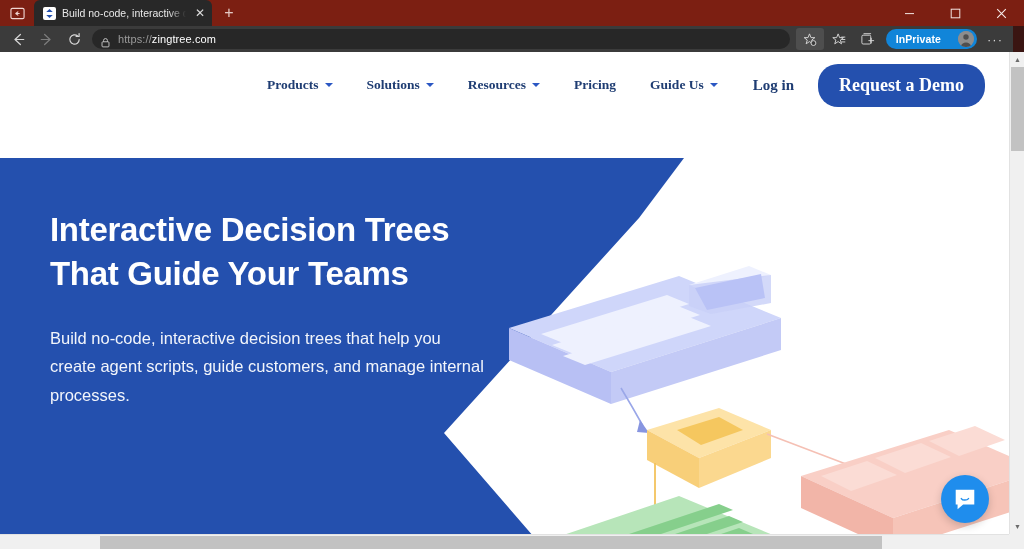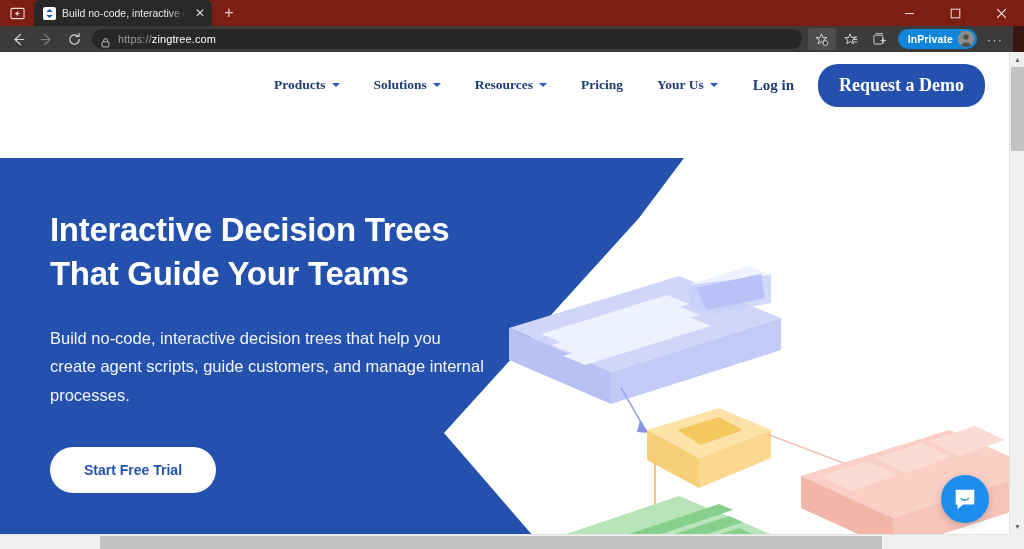--- a/index.html
+++ b/index.html
@@ -58,21 +58,21 @@
     flex:1; height:20px; background:#272727; border-radius:10px; margin:0 6px 0 4px;
     display:flex; align-items:center; padding:0 8px; gap:7px; min-width:0;
   }
   .lock { width:11px; height:11px; flex:0 0 11px; color:#c9c9c9; }
   .url { font-size:11px; color:#ffffff; white-space:nowrap; letter-spacing:.1px; }
   .url .scheme { color:#9a9a9a; }
   .nav-right { display:flex; align-items:center; gap:1px; }
   .navicon.active-bg { background:#4e4e4e; }
   .inprivate {
     height:20px; background:#1185d9; border-radius:11px; display:flex;
-    align-items:center; gap:5px; padding:0 3px 0 10px; margin:0 3px;
+    align-items:center; gap:17px; padding:0 3px 0 10px; margin:0 3px;
   }
   .inprivate span { font-size:10.5px; color:#fff; font-weight:700; letter-spacing:.1px;}
   .ip-avatar {
     width:16px; height:16px; border-radius:50%; background:#8d8d8d;
     display:flex; align-items:flex-end; justify-content:center; overflow:hidden;
   }
   .dots { width:28px; height:22px; display:flex; align-items:center; justify-content:center;
           color:#d8d8d8; font-size:13px; letter-spacing:1px; }
 
   
@@ -274,21 +274,21 @@
             <span class="caret"></span>
           </a>
           <a class="navlink">
             <span>Resources</span>
             <span class="caret"></span>
           </a>
           <a class="navlink">
             <span>Pricing</span>
           </a>
           <a class="navlink">
-            <span>Your Us</span>
+            <span>Guide Us</span>
             <span class="caret"></span>
           </a>
           <a class="login">Log in</a>
           <a class="demo-btn">Request a Demo</a>
         </nav>
       </div>
 
       <section class="hero">
 
         <div class="hero-art">
@@ -388,21 +388,20 @@
             </g>
           </svg>
         </div>
 
         <div class="hero-copy">
           <h1 class="hero-h1">
             <span>Interactive Decision Trees</span>
             <span class="l2">That Guide Your Teams</span>
           </h1>
           <p class="hero-p">Build no-code, interactive decision trees that help you create agent scripts, guide customers, and manage internal processes.</p>
-          <a class="trial-btn">Start Free Trial</a>
         </div>
       </section>
 
       <div class="intercom">
         <svg width="26" height="26" viewBox="0 0 28 28">
           <path d="M4 4h20v16H12l-6 5v-5H4z" fill="#ffffff"></path>
           <path d="M10 13.5c1.4 2.2 6.2 2.2 7.8 0" stroke="#1f8ded" stroke-width="1.5" fill="none" stroke-linecap="round"></path>
         </svg>
       </div>
     </div>

